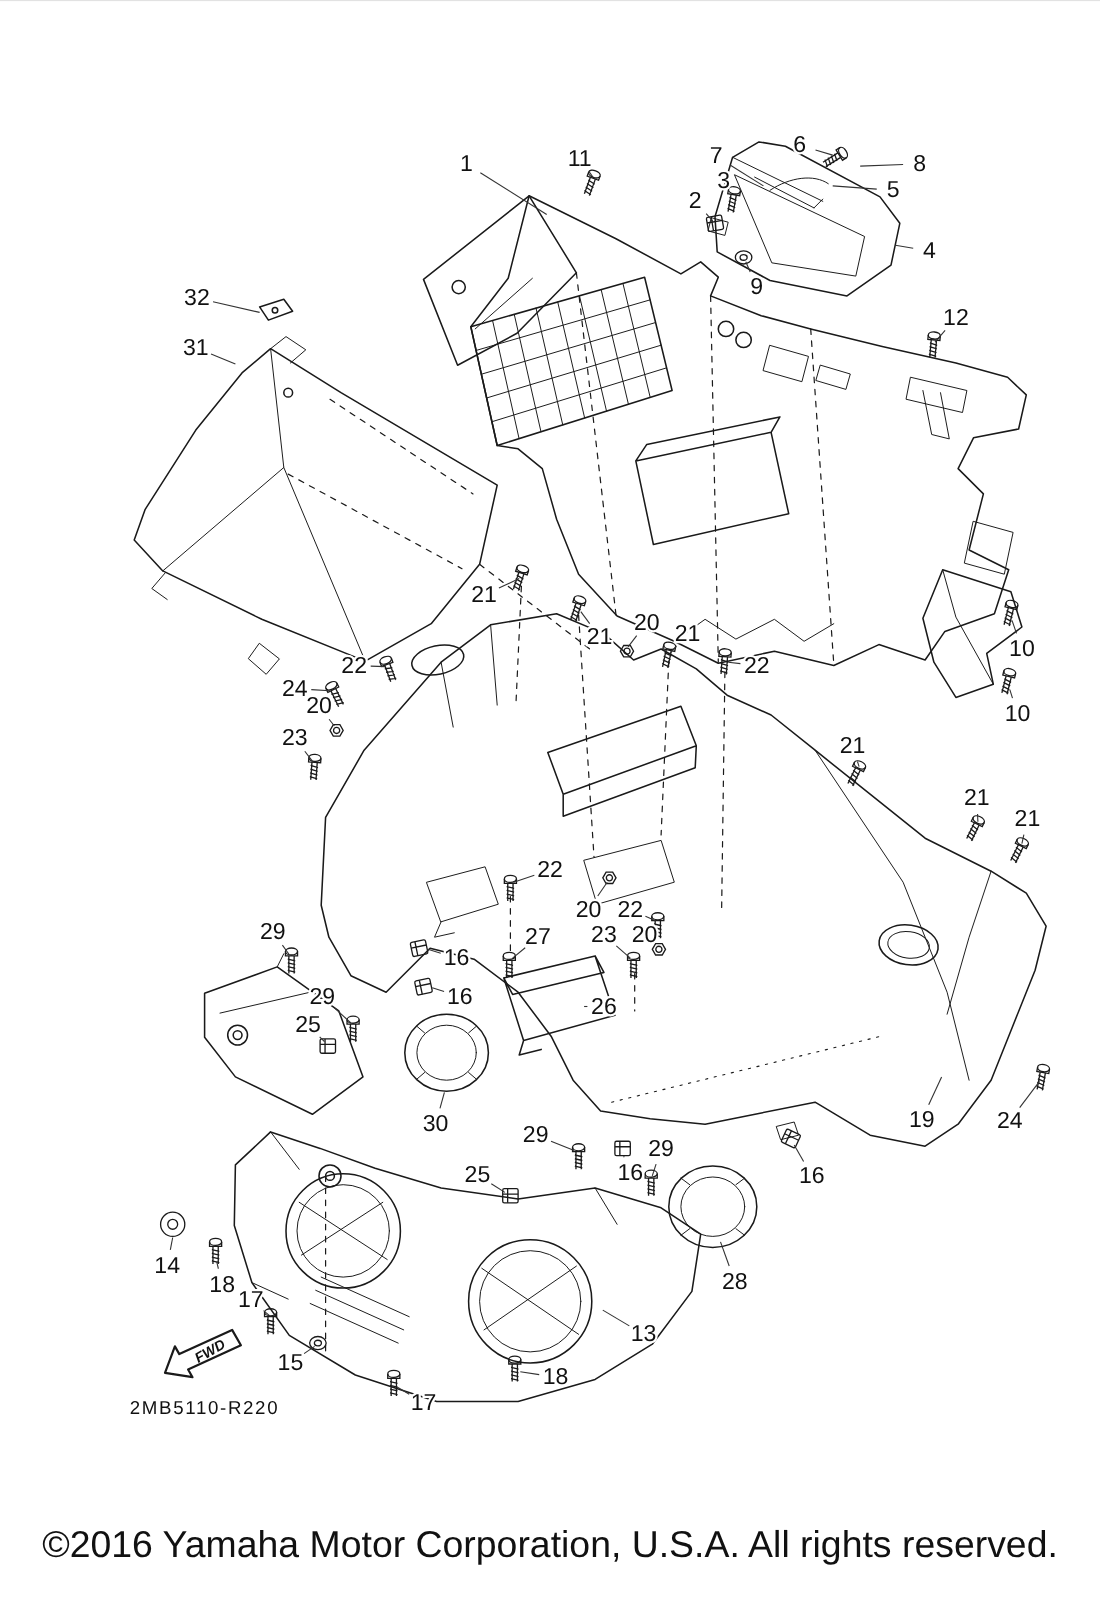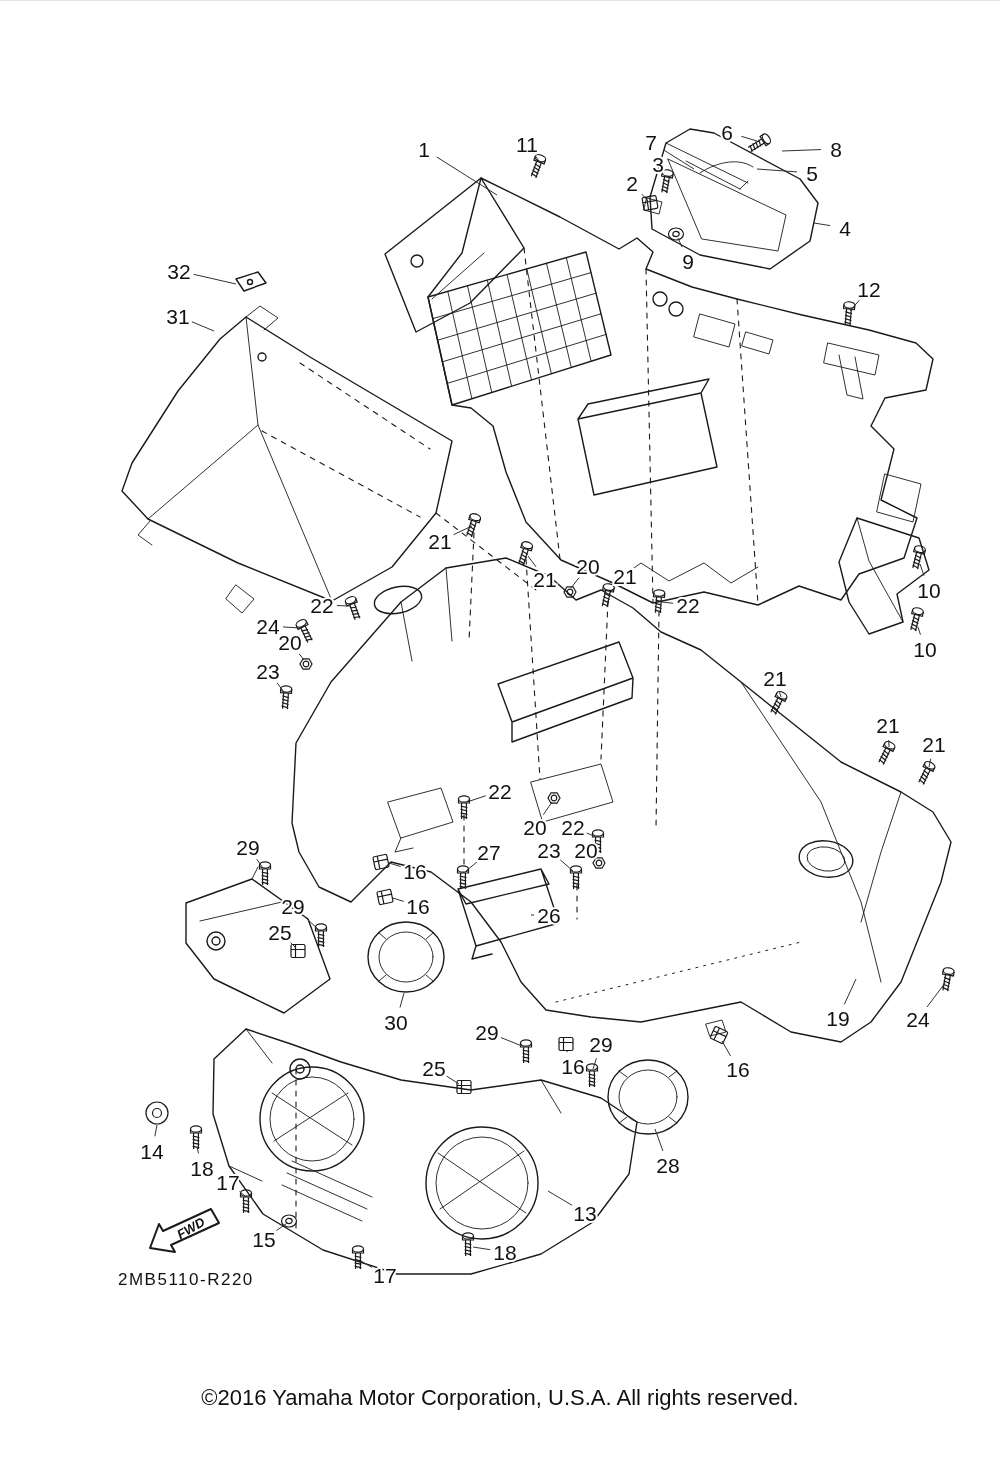--- a/index.html
+++ b/index.html
@@ -5,21 +5,21 @@
   html,body{margin:0;padding:0;background:#fff;}
   .page{position:relative;width:1000px;height:1457px;background:#fff;
         font-family:"Liberation Sans",sans-serif;overflow:hidden;border-top:1px solid #e2e2e2;}
   .page svg{position:absolute;left:0;top:0;}
   .callout{font-family:"Liberation Sans",sans-serif;font-size:21px;fill:#111;
            text-anchor:middle;paint-order:stroke;stroke:#fff;stroke-width:4px;}
   .code{font-family:"Liberation Sans",sans-serif;font-size:17px;letter-spacing:1.5px;fill:#111;}
   .fwd{font-family:"Liberation Sans",sans-serif;font-size:13px;font-weight:bold;font-style:italic;
        fill:#111;text-anchor:middle;stroke:none;}
   .copyright{position:absolute;top:1384px;left:0;width:100%;text-align:center;
-             font-size:22px;color:#111;font-family:"Liberation Sans",sans-serif;}
+             font-size:34px;color:#111;font-family:"Liberation Sans",sans-serif;}
   .dash{stroke-dasharray:5 6;stroke-width:1.1;}
   .dot{stroke-dasharray:2 6;stroke-width:1;}
   .thin{stroke-width:.9;}
 </style>
 </head>
 <body>
 
 <div class="page">
 
   <svg id="art" width="1000" height="1457" viewBox="0 0 1000 1457">

